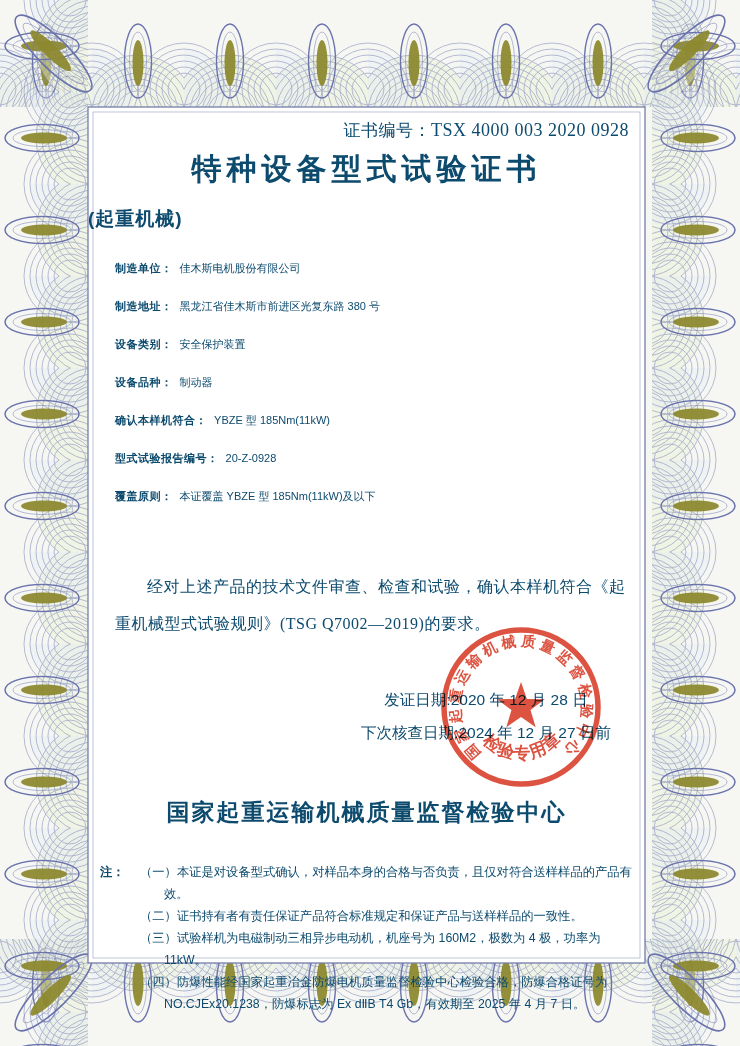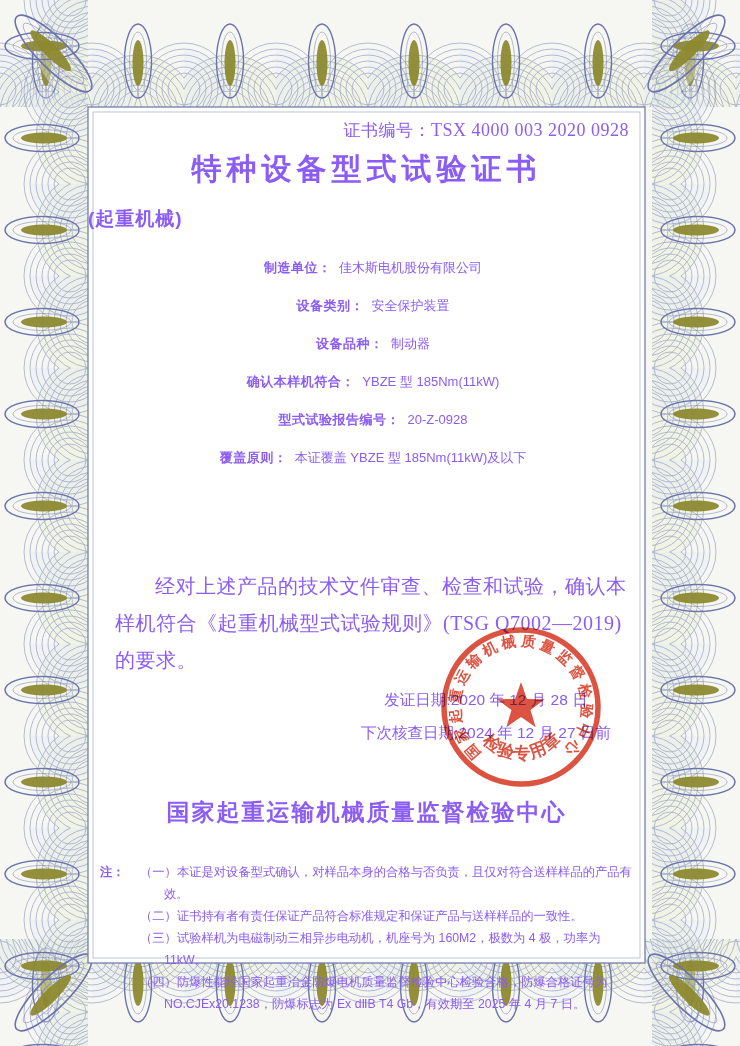--- a/index.html
+++ b/index.html
@@ -1,41 +1,41 @@
 <!DOCTYPE html>
 <html><head>
 <meta charset="utf-8">
 <style>
   html,body{margin:0;padding:0;background:#e8e8e8;}
   .page{
     position:relative;width:740px;height:1046px;margin:0 auto;
     background:#f6f7f3;overflow:hidden;
-    font-family:"Liberation Serif","DejaVu Serif",serif;color:#8b5cf6;
+    font-family:"Liberation Serif","DejaVu Serif",serif;color:#0c4a6e;
   }
   .border-art{position:absolute;left:0;top:0;width:740px;height:1046px;}
   .panel{position:absolute;left:88px;top:107px;width:557px;height:856px;}
 
   .cert-no{position:absolute;top:12px;right:16px;font-size:17px;letter-spacing:.5px;}
   .cert-no .num{font-size:18px;}
 
   .title{position:absolute;top:42px;left:0;width:100%;text-align:center;
     font-family:Liberation Sans, sans-serif;font-weight:bold;
     font-size:30px;letter-spacing:5px;}
   .subtitle{position:absolute;top:99px;left:0;width:100%;
     font-family:"Liberation Sans","DejaVu Sans",sans-serif;font-weight:bold;
     font-size:19px;letter-spacing:1px;}
 
   .fields{position:absolute;left:27px;top:142px;right:14px;
     font-family:"Liberation Sans","DejaVu Sans",sans-serif;}
-  .field-row{height:38px;line-height:38px;font-size:13px;white-space:nowrap;text-align:center;}
+  .field-row{height:38px;line-height:38px;font-size:11px;white-space:nowrap;}
   .field-label{font-weight:bold;letter-spacing:.5px;}
   .field-value{font-weight:normal;margin-left:4px;}
 
   .statement{position:absolute;left:27px;top:461px;width:514px;
-    font-size:20px;line-height:37px;text-indent:2em;letter-spacing:.5px;}
+    font-size:16px;line-height:37px;text-indent:2em;letter-spacing:.5px;}
 
   .dates{position:absolute;left:208px;top:576px;width:380px;text-align:center;
     font-size:15.5px;line-height:33px;font-family:"Liberation Sans","DejaVu Sans",sans-serif;}
 
   .seal{position:absolute;left:346px;top:513px;width:174px;height:174px;
     mix-blend-mode:multiply;opacity:.9;}
   .seal text{font-family:"Liberation Sans","DejaVu Sans",sans-serif;font-weight:bold;}
   .seal-ring-text{font-size:14.5px;letter-spacing:4px;}
   .seal-bottom-text{font-size:17px;letter-spacing:1px;}
 
@@ -134,20 +134,24 @@
 
     <div class="title">特种设备型式试验证书</div>
     <div class="subtitle">(起重机械)</div>
 
     <div class="fields">
       <div class="field-row">
         <span class="field-label">制造单位：</span>
         <span class="field-value">佳木斯电机股份有限公司</span>
       </div>
       <div class="field-row">
+        <span class="field-label">制造地址：</span>
+        <span class="field-value">黑龙江省佳木斯市前进区光复东路 380 号</span>
+      </div>
+      <div class="field-row">
         <span class="field-label">设备类别：</span>
         <span class="field-value">安全保护装置</span>
       </div>
       <div class="field-row">
         <span class="field-label">设备品种：</span>
         <span class="field-value">制动器</span>
       </div>
       <div class="field-row">
         <span class="field-label">确认本样机符合：</span>
         <span class="field-value">YBZE 型 185Nm(11kW)</span>

